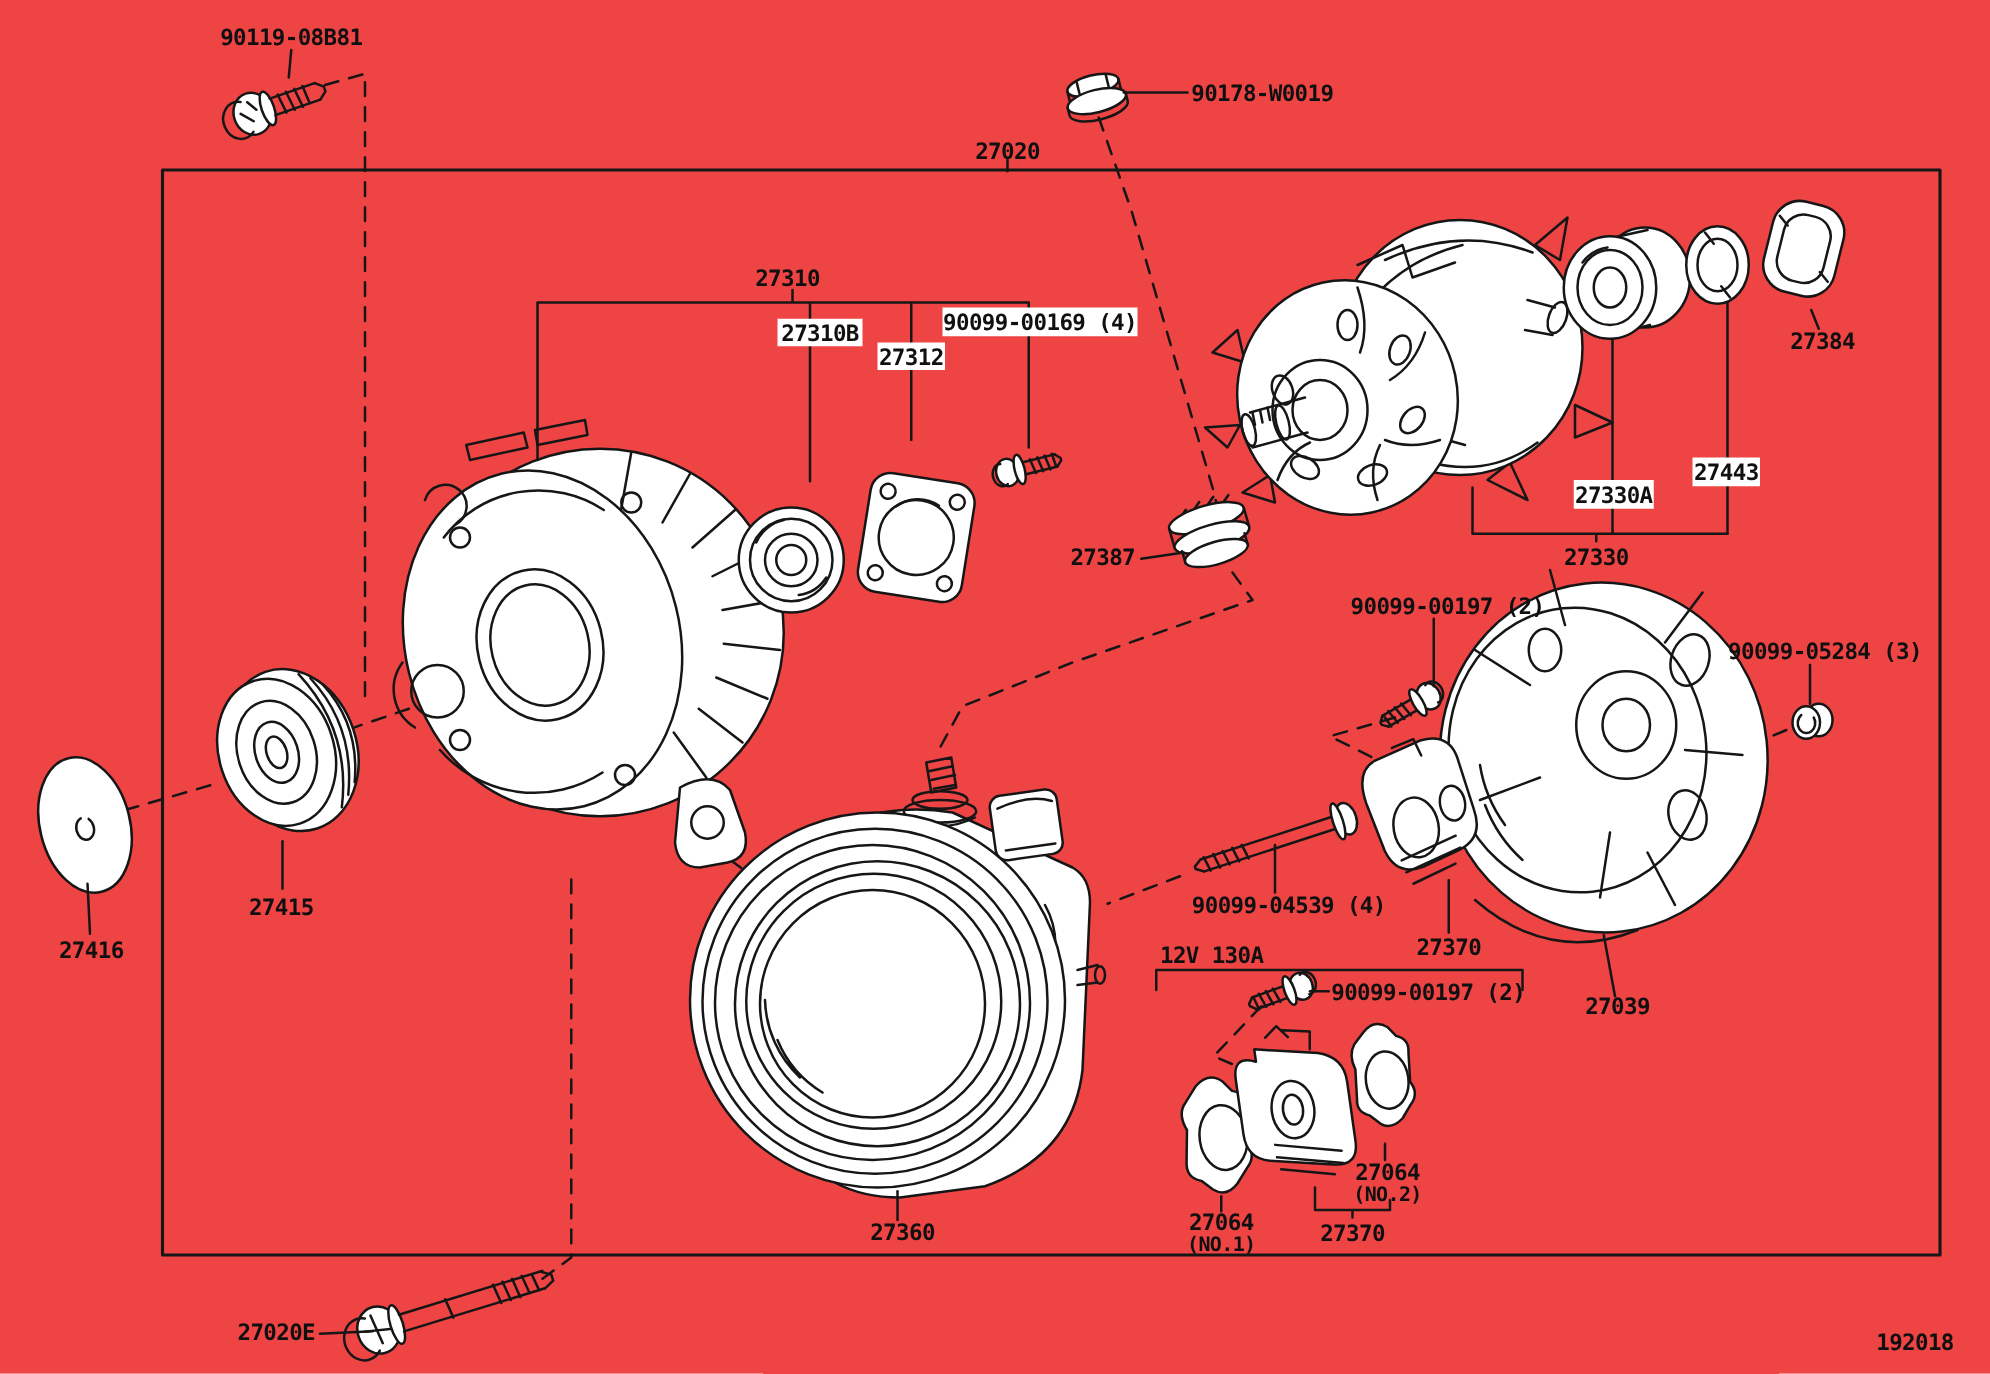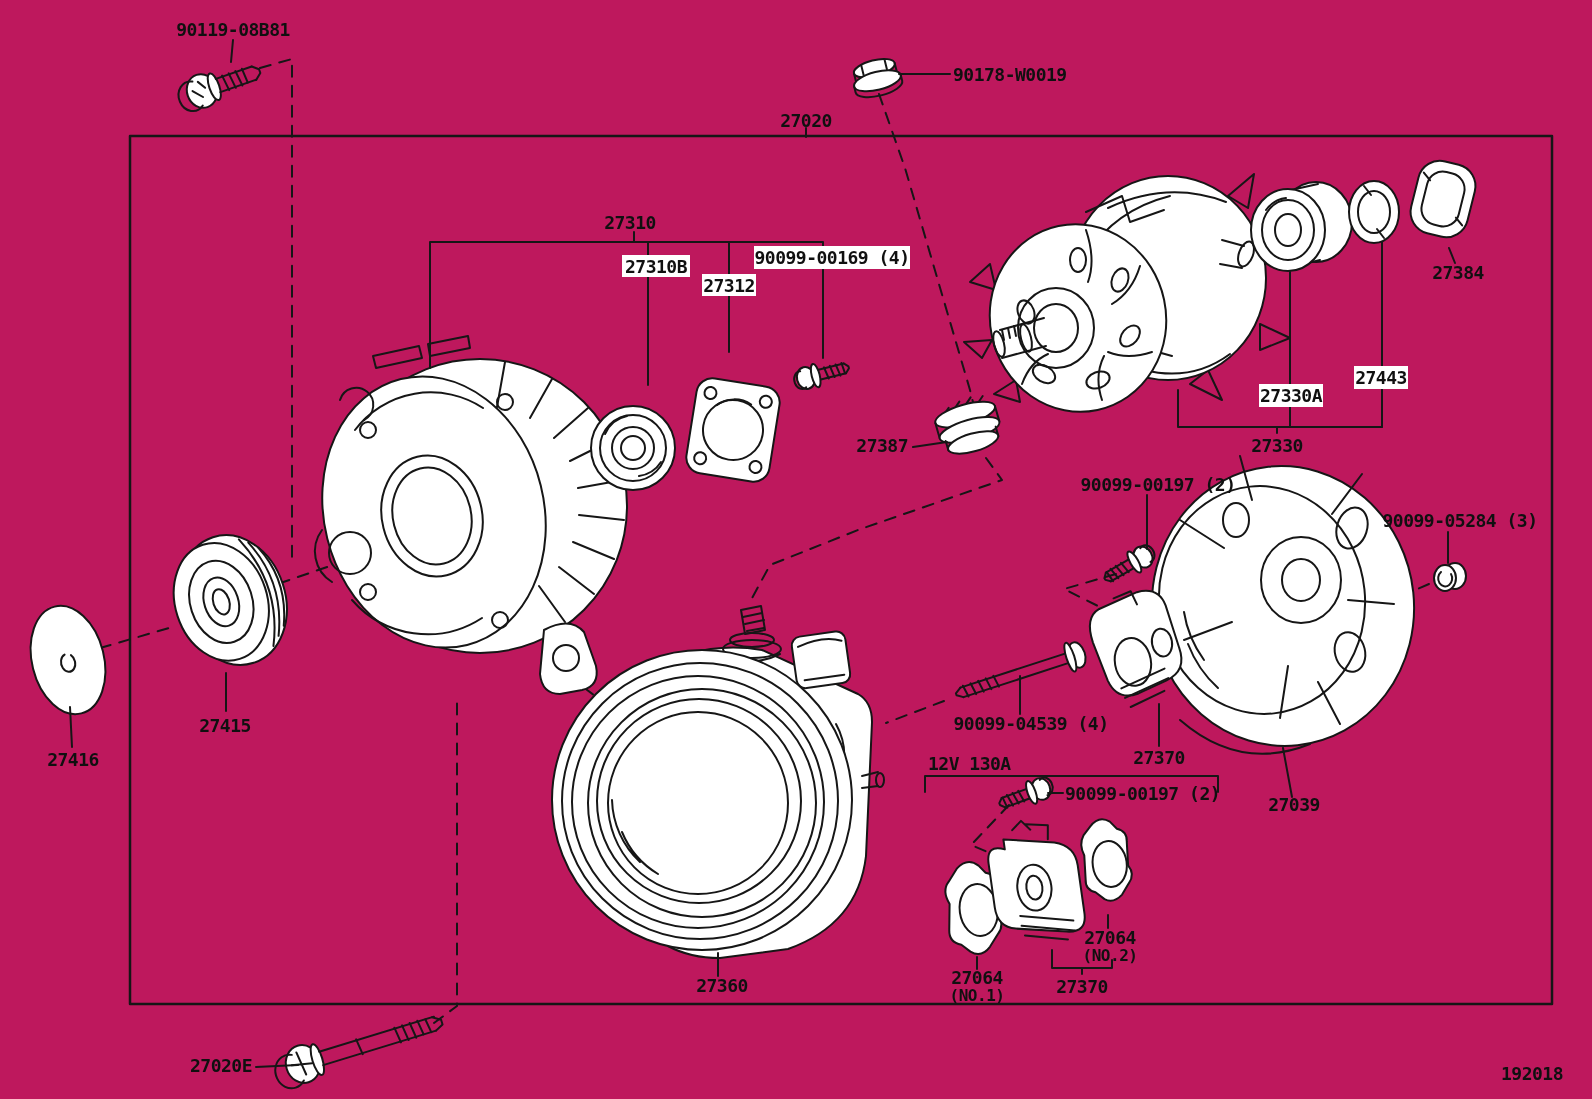--- a/index.html
+++ b/index.html
@@ -1,16 +1,16 @@
 <!DOCTYPE html>
 <html><head>
 <meta charset="utf-8">
 <style>
   html,body{margin:0;padding:0;background:#fff;}
-  .stage{width:1592px;height:1099px;position:relative;background:#be185d;}
+  .stage{width:1592px;height:1099px;position:relative;background:#ef4444;}
   svg{display:block;}
   .t{font:bold 18px "DejaVu Sans Mono", monospace;fill:#101010;stroke:none;letter-spacing:-0.5px;}
   .ts{font:bold 16px "DejaVu Sans Mono", monospace;fill:#101010;stroke:none;letter-spacing:-0.5px;}
   .bg{fill:#ffffff;stroke:none;}
   .w{fill:#ffffff;}
   .dash{stroke-dasharray:11 9;}
 </style>
 </head>
 <body>
 

